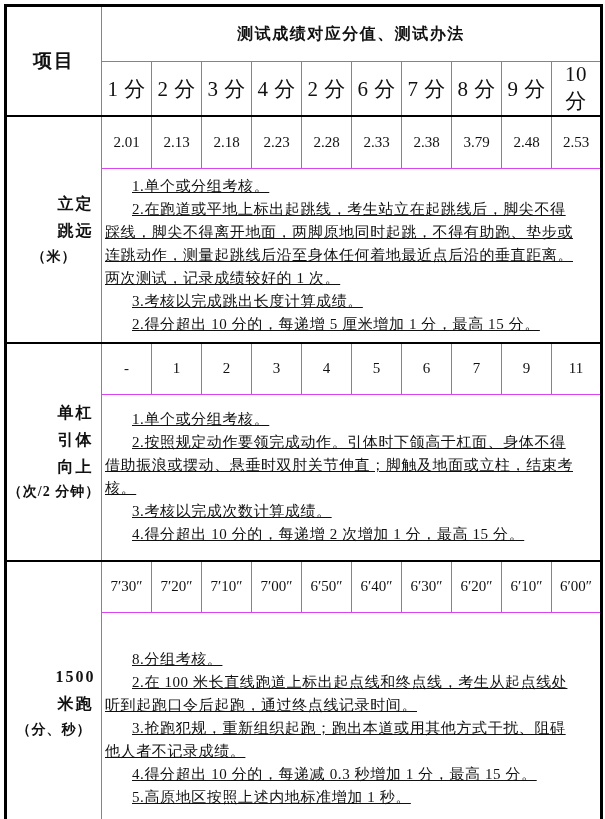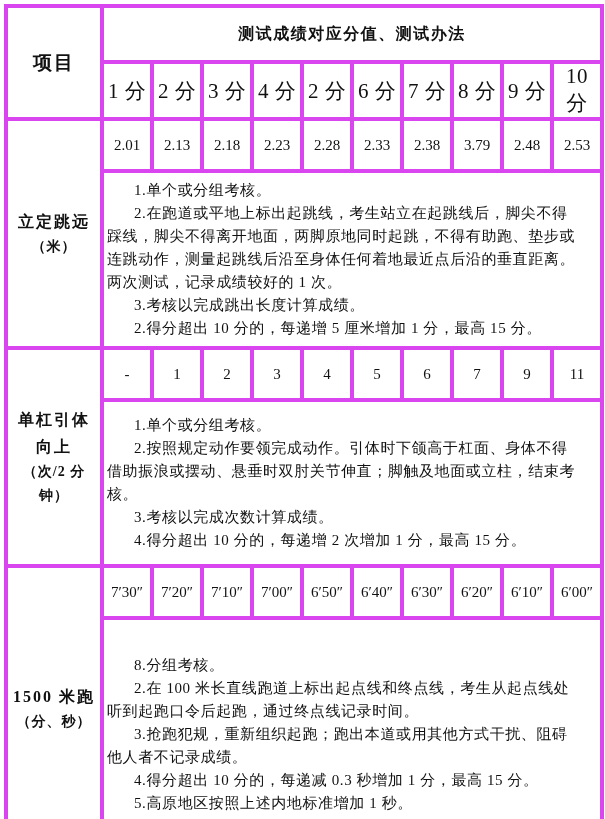--- a/index.html
+++ b/index.html
@@ -20,21 +20,21 @@
   }
   table.score-table {
     width: 596px;
     height: 810px;
     border-collapse: collapse;
     table-layout: fixed;
     border: 3px solid #000000;
     background: #ffffff;
   }
   td {
-    border: 4px solid #d946ef;
+    border: 1px solid #d946ef;
     padding: 0;
     vertical-align: middle;
     box-sizing: border-box;
   }
   tr.section-start td { border-top: 2px solid #000000; }
 
   .item-header {
     text-align: center;
     font-weight: bold;
     font-size: 19px;
@@ -56,31 +56,32 @@
     font-size: 15px;
     margin-top: 40px;
   }
   .label-cell {
     text-align: center;
     font-weight: bold;
     font-size: 16px;
     line-height: 1.7;
     letter-spacing: 2px;
   }
-  .label-main { white-space: pre-line; display: block; }
+  .label-main { white-space: pre-line; display: block; padding-left: 43px; }
   .label-sub {
     display: block;
     font-size: 14px;
     letter-spacing: 1px;
   }
   .notes-cell {
     padding: 6px 23px 6px 3px;
     font-size: 15px;
     line-height: 23px;
     letter-spacing: 0.6px;
+    text-decoration: underline;
   }
   .notes-cell p {
     margin: 0;
     text-indent: 1.8em;
   }
   tr.h-title  { height: 56px; }
   tr.h-scores { height: 54px; }
   tr.r-values { height: 52px; }
   tr.r-text1  { height: 140px; }
   tr.r-text2  { height: 166px; }

